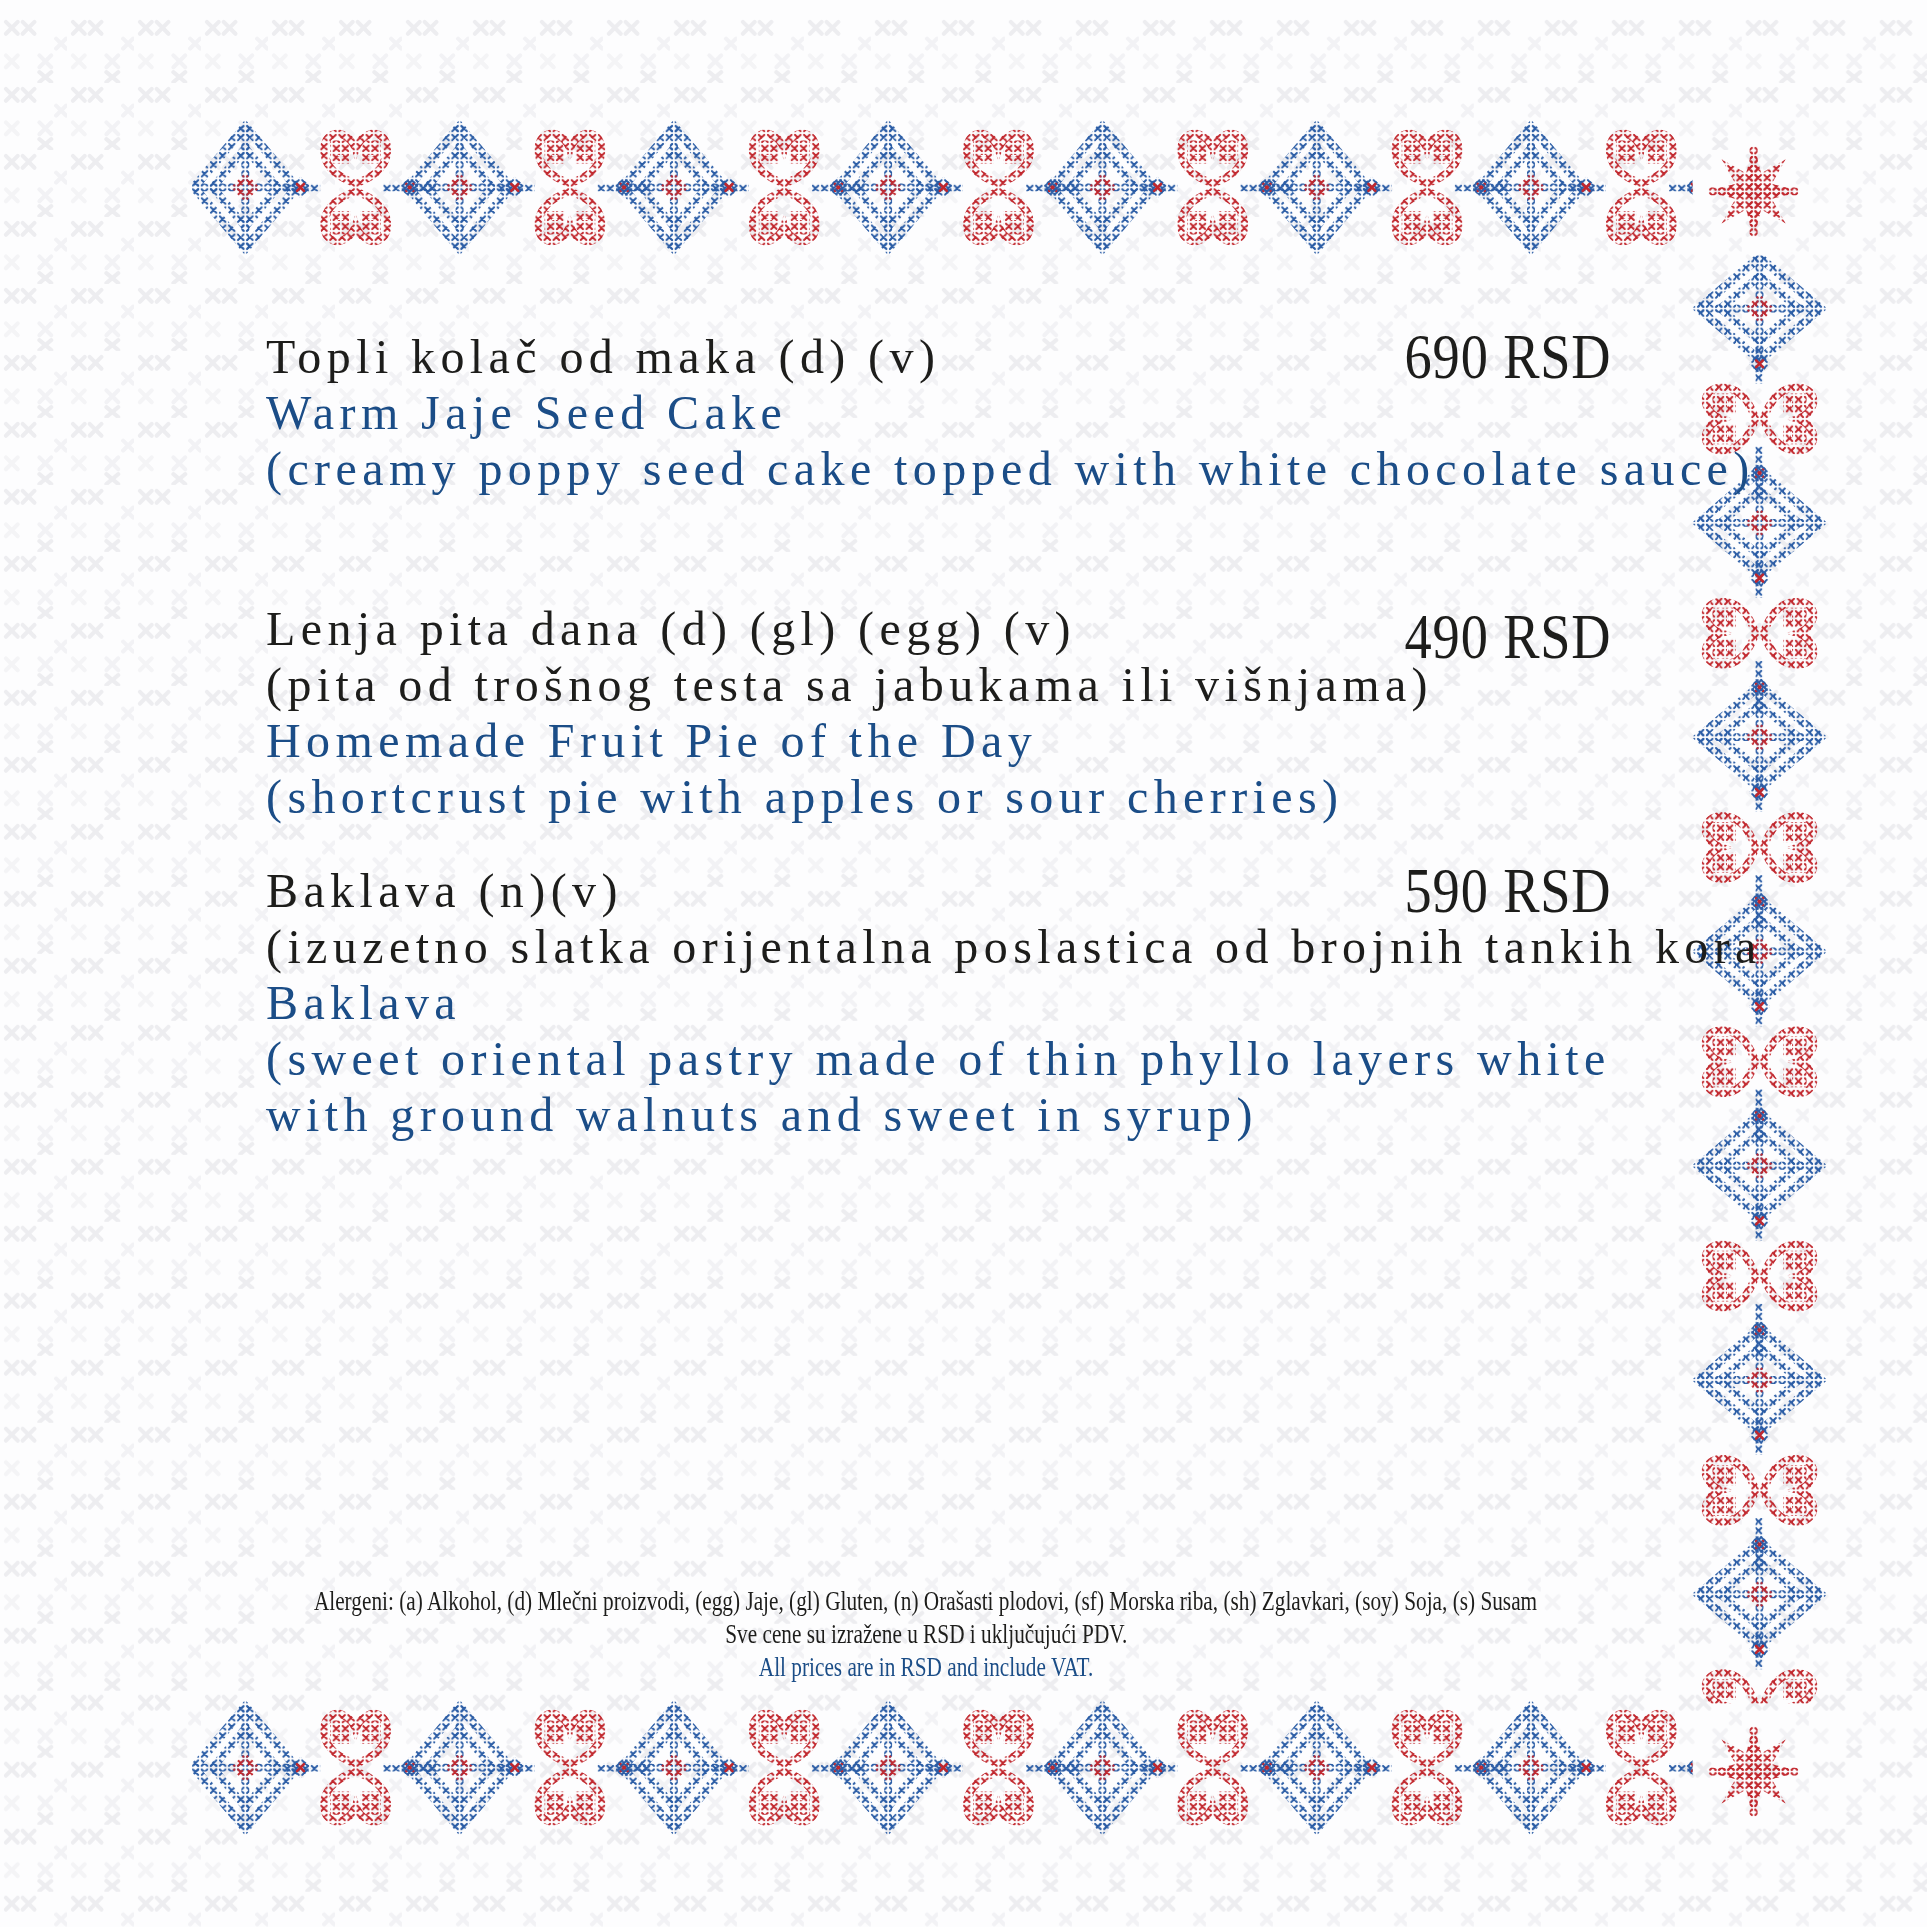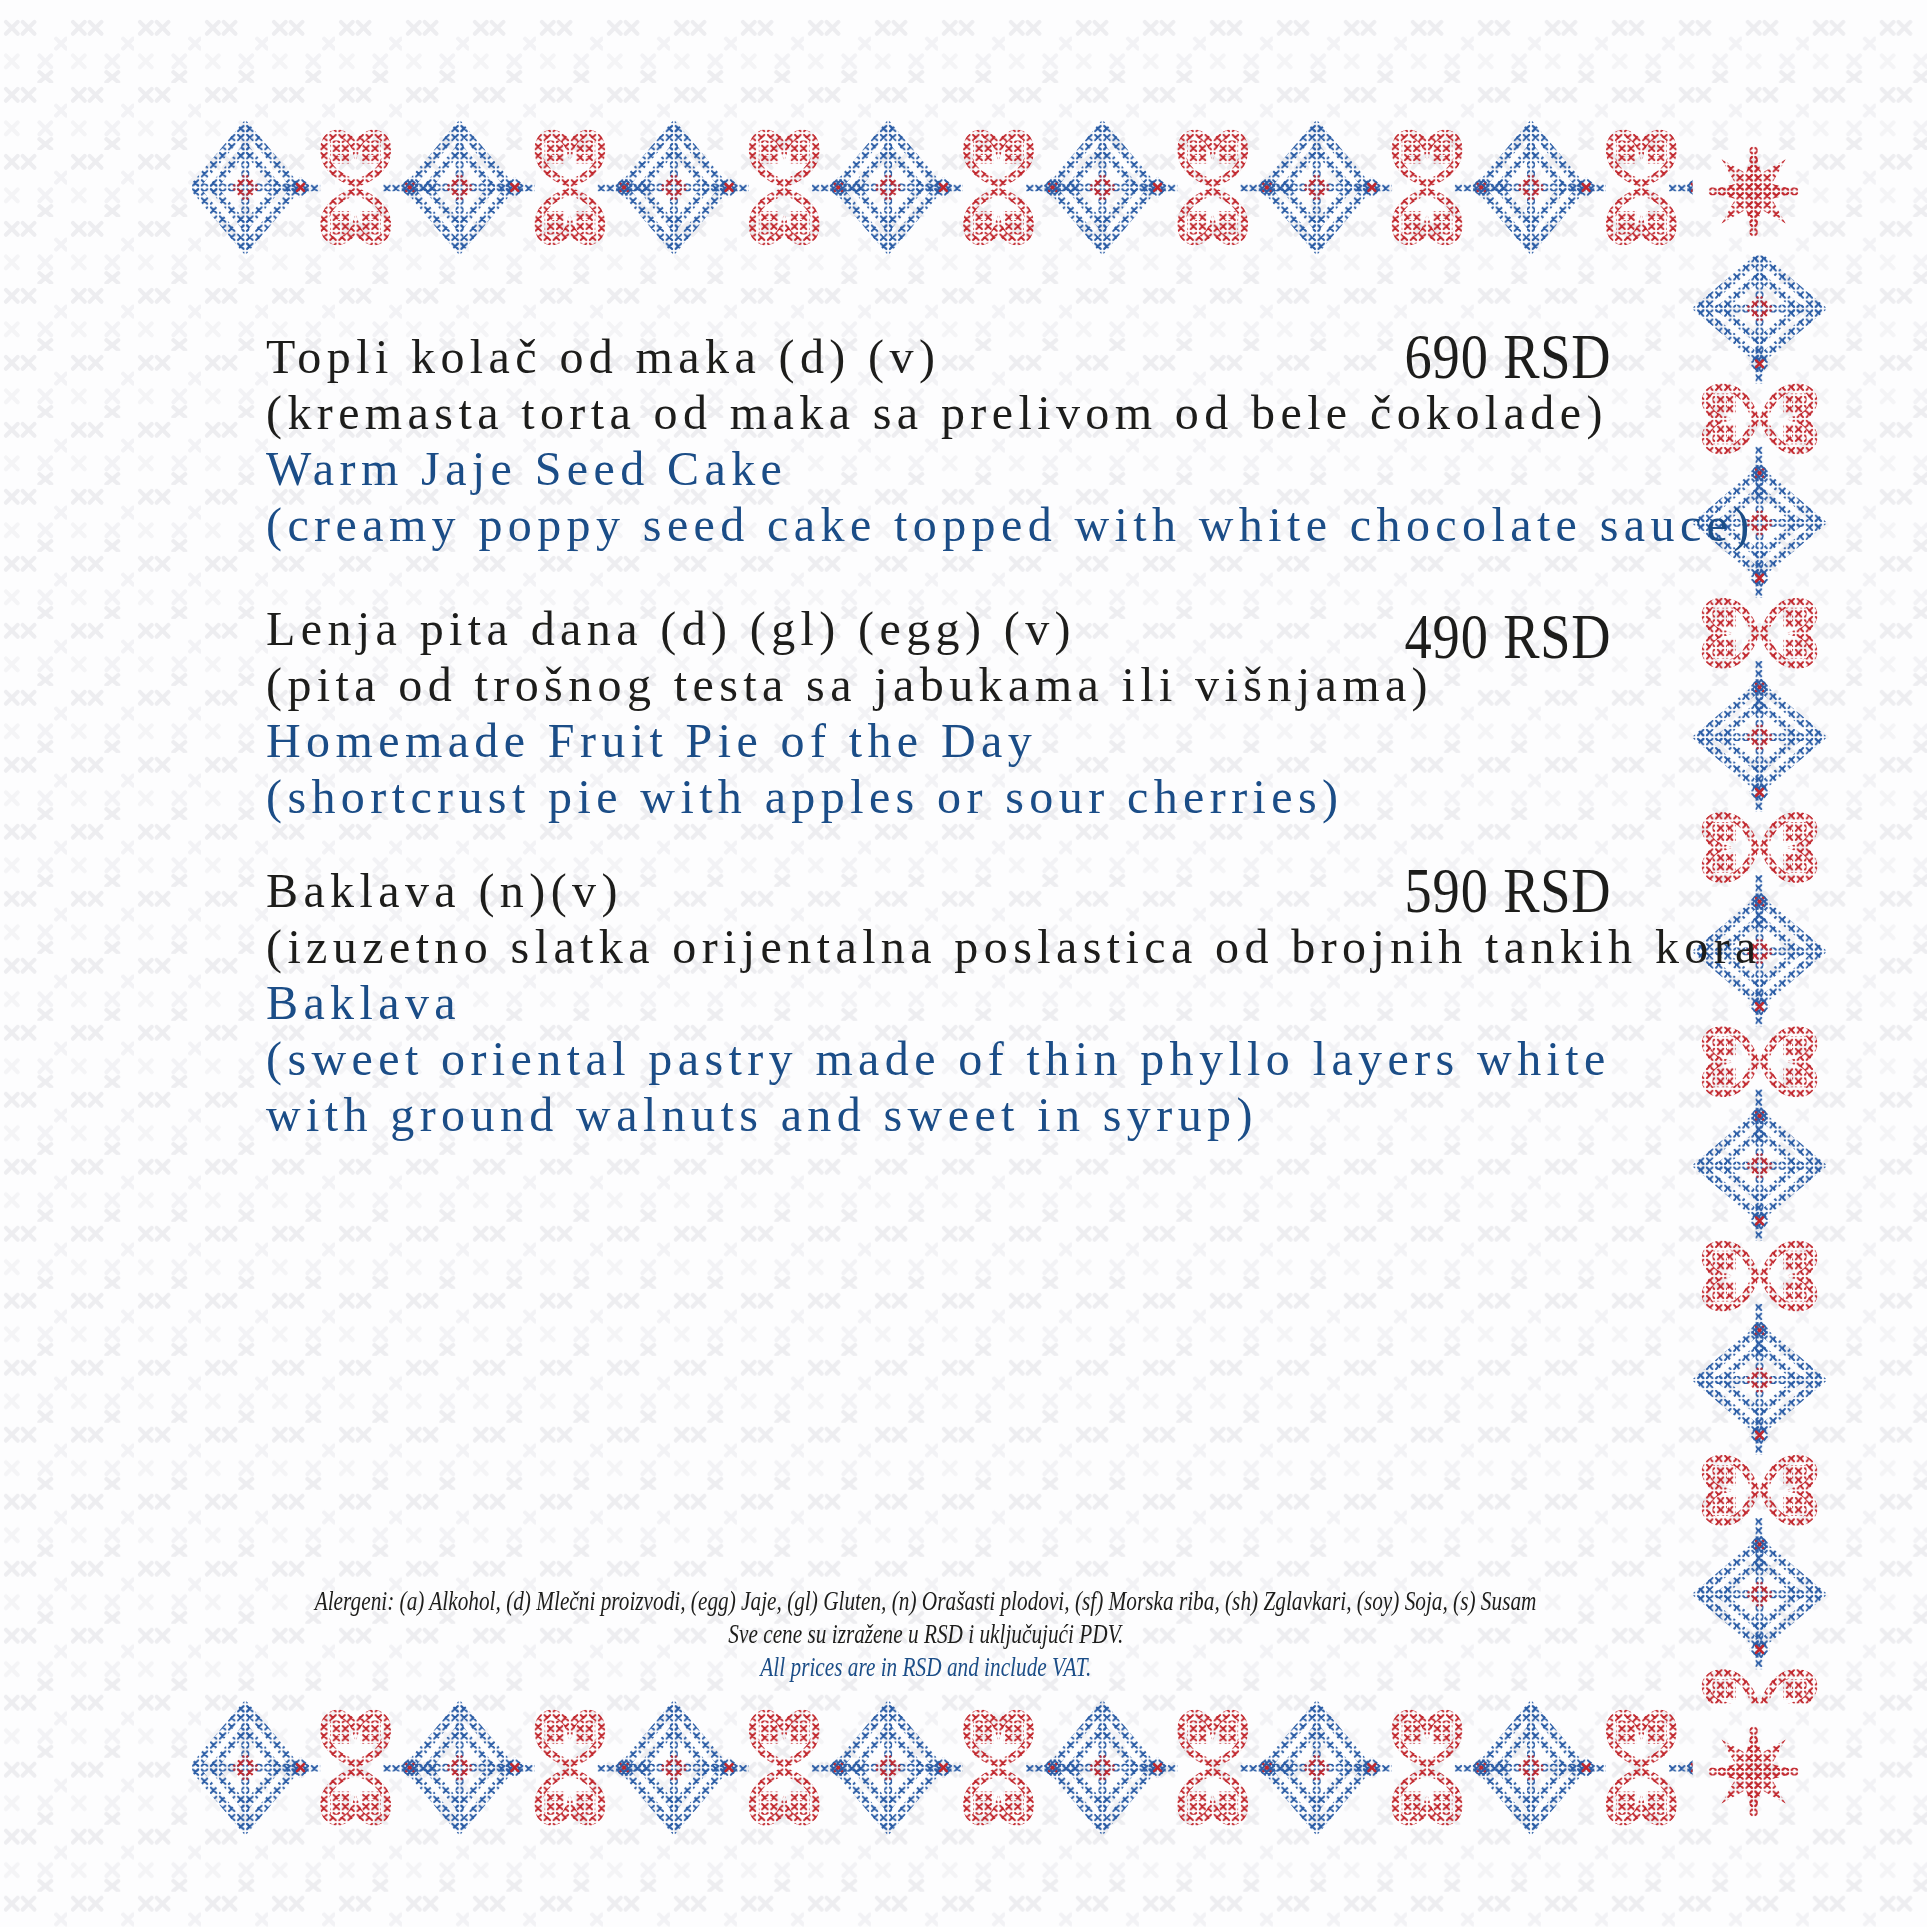--- a/index.html
+++ b/index.html
@@ -10,21 +10,21 @@
     margin-top:16px;
   }
   svg.deco{position:absolute;left:0;top:0;z-index:1;}
   .item{position:absolute;left:266px;z-index:2;}
   .l{height:56px;line-height:56px;white-space:nowrap;
      font-size:48px;letter-spacing:5.4px;color:#1d1d1b;}
   .en{color:#1b4d87;}
   .price{position:absolute;right:317px;height:56px;line-height:56px;z-index:2;
          font-size:64px;color:#1d1d1b;white-space:nowrap;text-align:right;}
   .pspan{display:inline-block;transform:scaleX(0.85);transform-origin:100% 50%;letter-spacing:1px;}
-  .footer{position:absolute;left:0;top:1569px;width:1852px;text-align:center;z-index:2;font-style:italic;}
+  .footer{position:absolute;left:0;top:1569px;width:1852px;text-align:center;z-index:2;}
   .fl{height:33px;line-height:33px;font-size:26.6px;color:#1d1d1b;white-space:nowrap;}
   .fl.en{color:#1b4d87;}
   .cond{display:inline-block;transform:scaleX(0.8);transform-origin:50% 50%;}
 </style>
 </head>
 <body>
 
 <div class="page">
 
   <svg class="deco" width="1928" height="1928" viewBox="0 0 1957 1957">
@@ -114,21 +114,20 @@
         <use href="#period" x="1305"></use>
       </g>
     </svg>
 
     <use href="#star" transform="translate(1780,178)"></use>
     <use href="#star" transform="translate(1780,1782)"></use>
   </svg>
 
   <div class="item" style="top:313px">
     <div class="l sr">Topli kolač od maka (d) (v)</div>
-    <div class="l sr">(kremasta torta od maka sa prelivom od bele čokolade)</div>
     <div class="l en">Warm Jaje Seed Cake</div>
     <div class="l en">(creamy poppy seed cake topped with white chocolate sauce)</div>
   </div>
   <div class="price" style="top:313px">
     <span class="pspan">690 RSD</span>
   </div>
 
   <div class="item" style="top:585px">
     <div class="l sr">Lenja pita dana (d) (gl) (egg) (v)</div>
     <div class="l sr">(pita od trošnog testa sa jabukama ili višnjama)</div>

